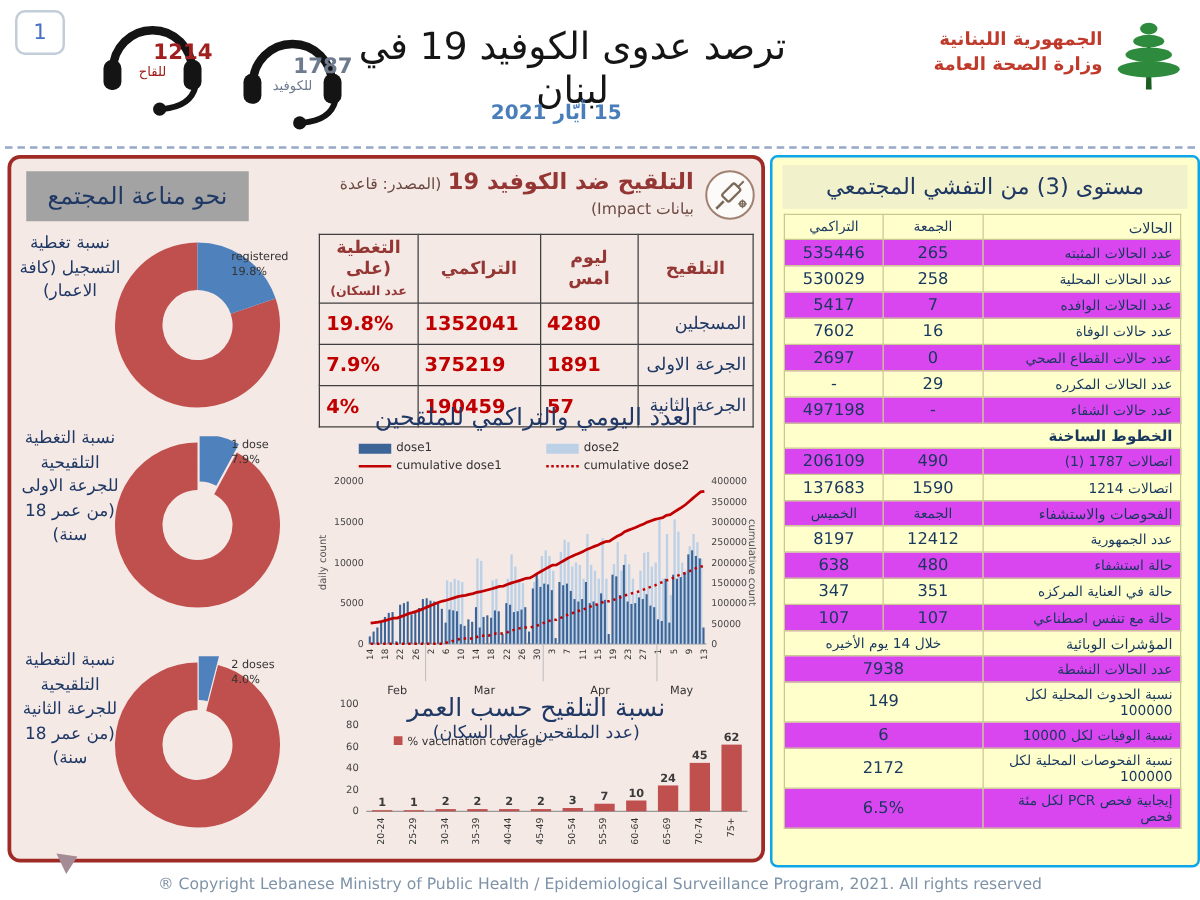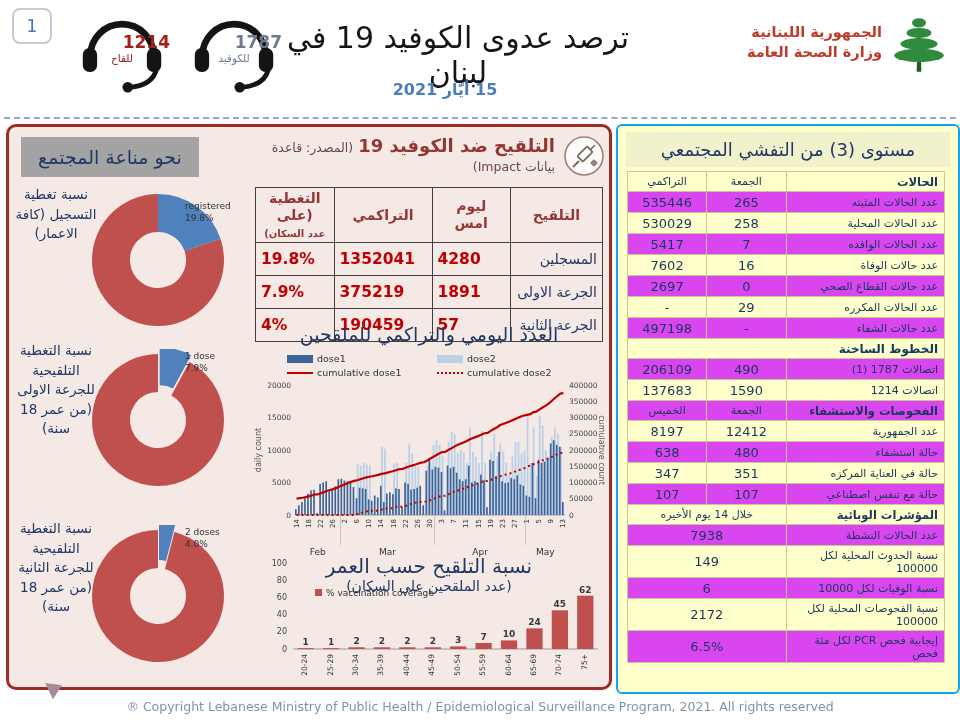--- a/index.html
+++ b/index.html
@@ -57,21 +57,21 @@
   .age-svg{position:absolute;left:244px;top:430px;z-index:1;}
   
   .right-box{position:absolute;left:616px;top:124px;width:340px;height:566px;background:#FFFFCC;
              border:2px solid #0ea5e9;border-radius:6px;}
   .panel-title{margin:6px 8px 4px 8px;background:#F1F1CB;color:#1F3864;font-size:18px;text-align:center;
                padding:7px 0;direction:rtl;}
   table.ob-table{width:318px;margin:2px 9px;border-collapse:collapse;direction:rtl;}
   table.ob-table td{border:1px solid #C9C98F;padding:2.5px 6px;color:#17375E;}
   td.ob-lbl{font-size:11px;text-align:right;width:50%;}
   td.ob-num{font-size:13px;text-align:center;width:25%;}
-  tr.ob-hdr td{font-weight:bold;font-size:11.5px;}
+  tr.ob-hdr td{font-weight:normal;font-size:11.5px;}
   tr.ob-hdr td.ob-num{font-size:11px;font-weight:normal;}
   tr.ob-sec td{font-weight:bold;font-size:12px;}
   tr.stripe td{background:#d946ef;}
   td.ob-big{font-weight:bold;font-size:13.5px;}
   
   .footer{position:absolute;left:0;right:0;bottom:6px;text-align:center;color:#7E93A8;font-size:12.5px;}
   text{font-family:"DejaVu Sans","Liberation Sans",sans-serif;}
 </style>
 </head>
 <body>
@@ -87,21 +87,21 @@
       <path d="M17 52 a33 33 0 1 1 66 0" fill="none" stroke="#141414" stroke-width="7" stroke-linecap="round"></path>
       <rect x="9" y="44" width="15" height="25" rx="7" fill="#141414"></rect>
       <rect x="76" y="44" width="15" height="25" rx="7" fill="#141414"></rect>
       <path d="M86 66 q-4 17 -28 19" fill="none" stroke="#141414" stroke-width="5" stroke-linecap="round"></path>
       <circle cx="56" cy="85" r="5.5" fill="#141414"></circle>
     </svg>
     <div class="badge-number" style="color:#A02020;">1214</div>
     <div class="badge-label" style="color:#A02020;">للقاح</div>
   </div>
 
-  <div class="hotline" style="left:186px;top:6px;text-decoration:underline;">
+  <div class="hotline" style="left:186px;top:17px;text-decoration:underline;">
     <svg width="96" height="88" viewBox="0 0 100 92">
       <path d="M17 52 a33 33 0 1 1 66 0" fill="none" stroke="#141414" stroke-width="7" stroke-linecap="round"></path>
       <rect x="9" y="44" width="15" height="25" rx="7" fill="#141414"></rect>
       <rect x="76" y="44" width="15" height="25" rx="7" fill="#141414"></rect>
       <path d="M86 66 q-4 17 -28 19" fill="none" stroke="#141414" stroke-width="5" stroke-linecap="round"></path>
       <circle cx="56" cy="85" r="5.5" fill="#141414"></circle>
     </svg>
     <div class="badge-number" style="color:#6E7B8F;">1787</div>
     <div class="badge-label" style="color:#6E7B8F;">للكوفيد</div>
   </div>

